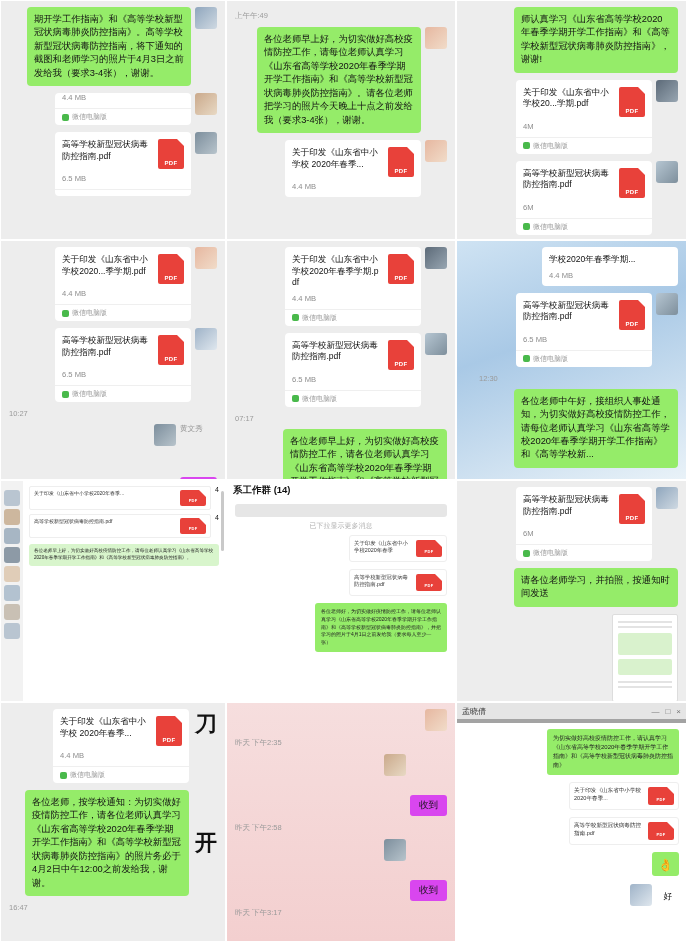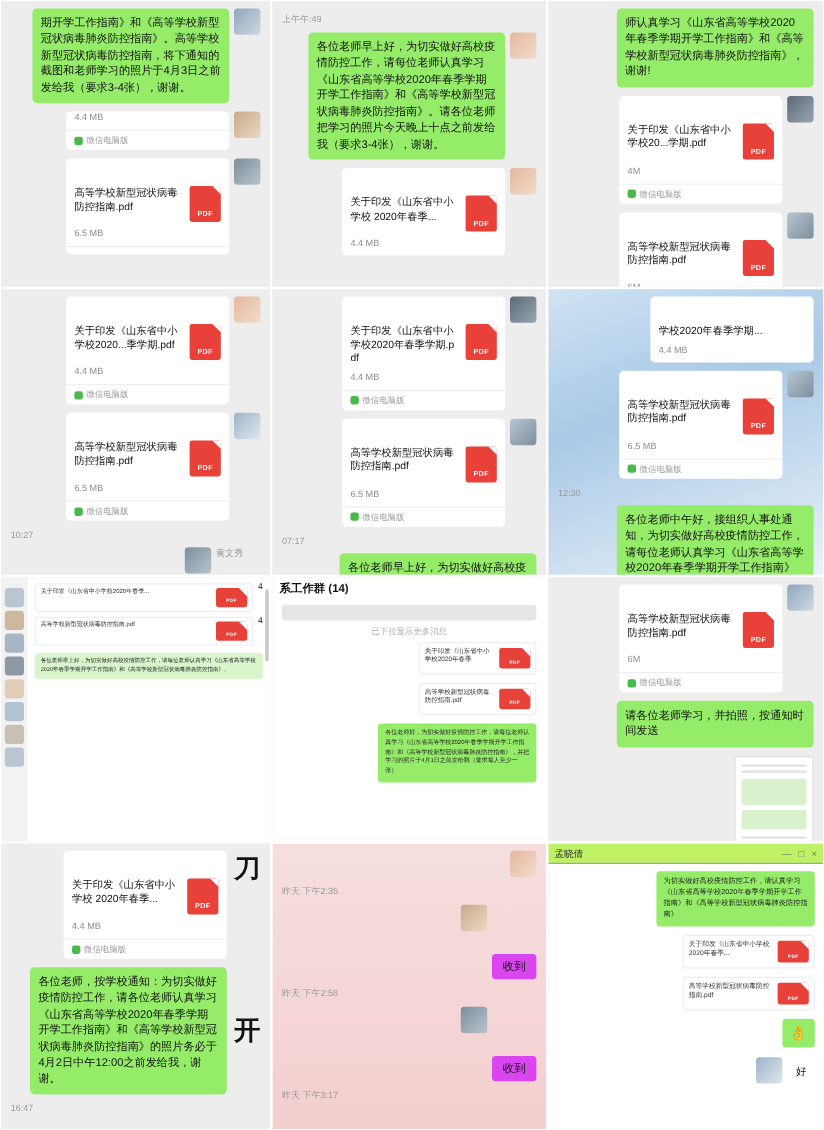--- a/index.html
+++ b/index.html
@@ -30,37 +30,37 @@
     color:#111;word-break:break-all;position:relative;
   }
   .bub.green{background:#95ec69;}
   .bub.white{background:#ffffff;}
   .bub.small{font-size:8.6px;}
   .mg{margin-left:4px;}
   .mgr{margin-right:4px;}
   .file{
     background:#fff;border-radius:4px;width:136px;box-sizing:border-box;
   }
-  .file .ftop{display:flex;padding:23px 7px 5px;gap:6px;justify-content:center;}
+  .file .ftop{display:flex;padding:7px 7px 5px;gap:6px;justify-content:center;}
   .file .fname{font-size:8.6px;line-height:1.35;color:#111;flex:1;word-break:break-all;}
   .file .fsize{font-size:7.6px;color:#8c8c8c;padding:0 7px 6px;}
   .pdf{
     width:26px;height:30px;flex:0 0 26px;background:#e8413a;border-radius:2px;position:relative;
     display:flex;align-items:flex-end;justify-content:center;
   }
   .pdf:before{content:"";position:absolute;top:0;right:0;border-width:0 7px 7px 0;border-style:solid;border-color:#fff #fff transparent transparent;}
   .pdf span{font-size:6px;color:#fff;font-weight:bold;padding-bottom:3px;letter-spacing:.3px;}
   .fbar{border-top:1px solid #efefef;padding:3px 7px;font-size:7px;color:#9c9c9c;display:flex;align-items:center;gap:3px;}
   .wxdot{width:7px;height:7px;border-radius:2px;background:#49b94b;display:inline-block;}
   .shot{
     width:64px;height:86px;background:#fff;border:1px solid #ddd;border-radius:2px;position:relative;overflow:hidden;
   }
   .shot .sl{position:absolute;left:5px;right:5px;height:2px;background:#e3e3e3;}
   .shot .sg{position:absolute;left:5px;right:5px;height:22px;background:#d9f2cd;border-radius:2px;}
-  .winbar{height:16px;background:#bef264;border-bottom:1px solid #a3a3a3;display:flex;align-items:center;padding:0 5px;font-size:8px;color:#333;}
+  .winbar{height:16px;background:#e5e5e5;border-bottom:4px solid #a3a3a3;display:flex;align-items:center;padding:0 5px;font-size:8px;color:#333;}
   .winbar .wbtns{margin-left:auto;display:flex;gap:6px;font-size:8px;color:#777;}
   .recv{
     background:#d946ef;border-radius:3px;padding:4px 9px;font-size:9.5px;color:#111;display:inline-block;margin-top:41px;
   }
   .name{font-size:7.6px;color:#9a9a9a;margin-bottom:2px;}
   .tl-th{width:20px;height:20px;border-radius:3px;background:#b9c5d1;flex:0 0 20px;}
   .blue-photo{width:100%;height:100%;background:linear-gradient(160deg,#cfe3f3 0%,#a9c9e6 40%,#e9f2f8 100%);}
   .pink{background:linear-gradient(180deg,#f6dede,#f3cfcf);}
   .scroll{position:absolute;right:1px;top:10px;width:3px;height:60px;background:#c9c9c9;border-radius:2px;}
   .grp-title{font-size:9.5px;color:#111;font-weight:bold;padding:3px 6px;}
@@ -265,21 +265,21 @@
       <div class="row out">
         <div class="bub green">各位老师早上好，为切实做好高校疫情防控工作，请各位老师认真学习《山东省高等学校2020年春季学期开学工作指南》和《高等学校新型冠状病毒肺炎防控指南》。</div>
       </div>
     </div>
   </div>
 
   <div class="cell">
     <div style="position:absolute;inset:0;">
       <div class="blue-photo"></div>
     </div>
-    <div class="chat" style="background:transparent;">
+    <div class="chat" style="background:transparent;margin-left:14px;">
       <div class="row out">
         <div class="file">
           <div class="ftop">
             <div class="fname">学校2020年春季学期...</div>
           </div>
           <div class="fsize">4.4 MB</div>
         </div>
       </div>
       <div class="row out">
         <div class="file">

